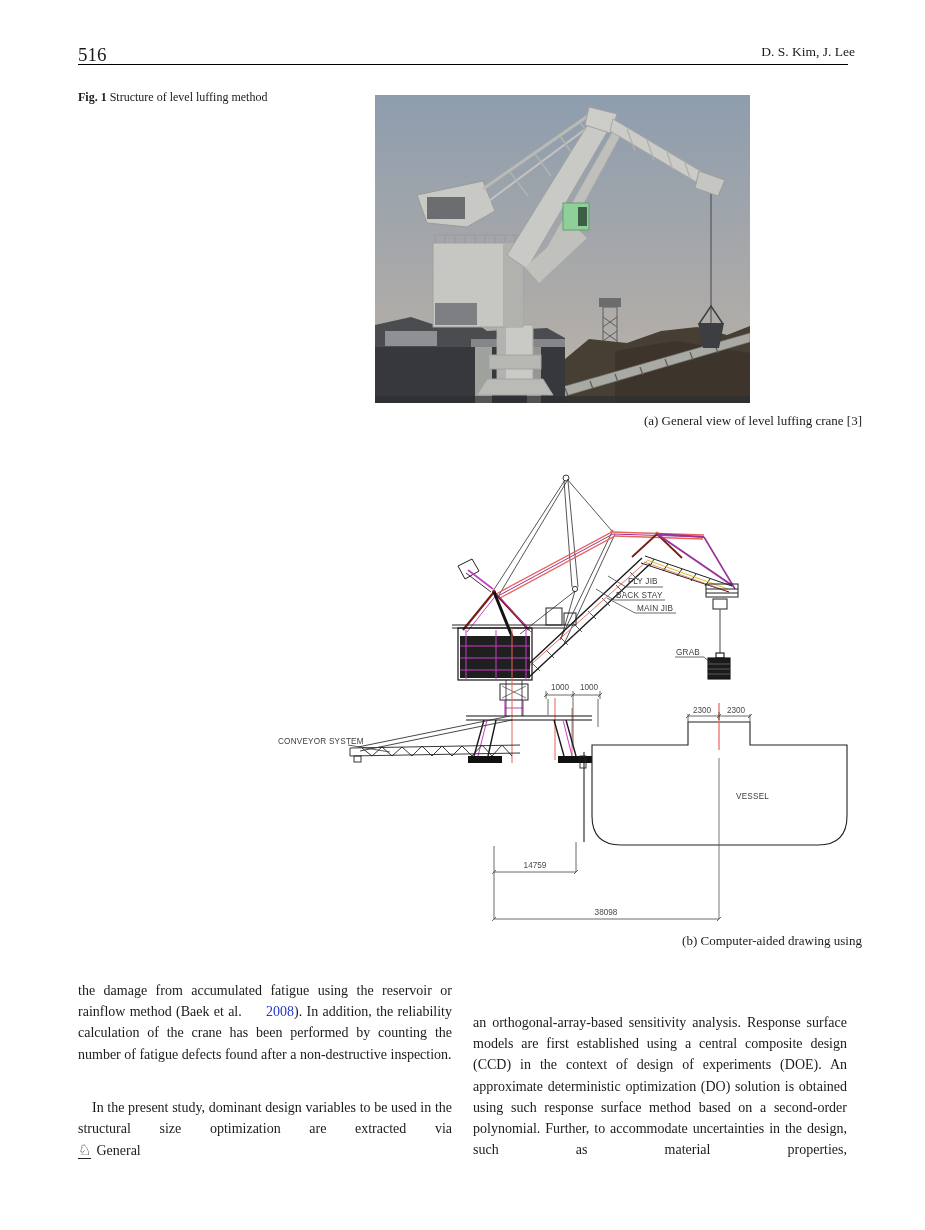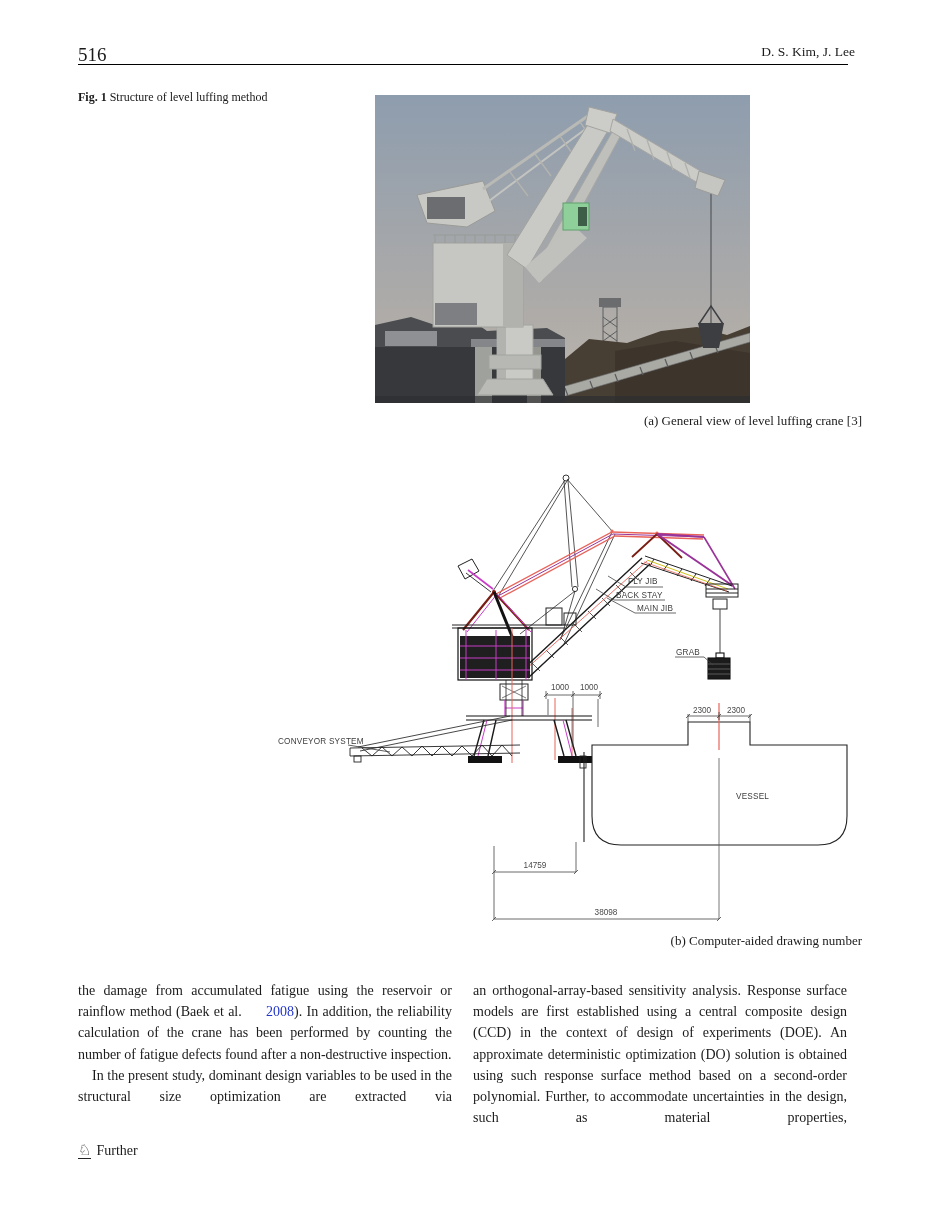--- a/index.html
+++ b/index.html
@@ -15,21 +15,21 @@
   
   .figcap{left:78px;top:90px;width:200px;font-size:12px;line-height:15px;}
   .figcap b{font-weight:bold;}
   
   .subcap{width:600px;text-align:right;font-size:13px;}
   .subcap-a{left:262px;top:413px;}
   .subcap-b{left:262px;top:933px;}
   
   .col{width:374px;font-size:14px;line-height:21.2px;text-align:justify;}
   .col p{margin:0;}
-  .col p.cont{text-align-last:justify;}
+  .col p.cont{text-align-last:justify;margin-top:32px;}
   .col p.indent{text-indent:14px;font-family:Liberation Serif, serif;}
   .cite{color:#2336cc;text-decoration:none;cursor:pointer;margin-left:20px;}
   .col-left{left:78px;top:980px;}
   .col-right{left:473px;top:980px;}
   
   .footer{left:78px;top:1142px;font-size:14px;display:flex;align-items:center;gap:5px;}
   .sp-glyph{font-family:"DejaVu Sans",sans-serif;font-size:15px;border-bottom:1.4px solid #222;line-height:16px;}
   
   .cadtxt{font-family:"Liberation Sans",sans-serif;font-size:8.2px;fill:#3c3c3c;letter-spacing:.2px;}
   .dimtxt{font-family:"Liberation Sans",sans-serif;font-size:8.2px;fill:#4a4a4a;text-anchor:middle;}
@@ -268,29 +268,29 @@
     <text class="cadtxt" x="8" y="286">CONVEYOR SYSTEM</text>
     <text class="cadtxt" x="466" y="341">VESSEL</text>
     <text class="dimtxt" x="290" y="232">1000</text>
     <text class="dimtxt" x="319" y="232">1000</text>
     <text class="dimtxt" x="432" y="255">2300</text>
     <text class="dimtxt" x="466" y="255">2300</text>
     <text class="dimtxt" x="265" y="410">14759</text>
     <text class="dimtxt" x="336" y="457">38098</text>
   </svg>
 
-  <div class="abs subcap subcap-b">(b) Computer-aided drawing number</div>
+  <div class="abs subcap subcap-b">(b) Computer-aided drawing using</div>
 
   <div class="abs col col-left">
     <p><span>the damage from accumulated fatigue using the reservoir or rainflow method (Baek et al. </span><a class="cite">2008</a><span>). In addition, the reliability calculation of the crane has been performed by counting the number of fatigue defects found after a non-destructive inspection.</span></p>
     <p class="indent cont">In the present study, dominant design variables to be used in the structural size optimization are extracted via</p>
   </div>
 
   <div class="abs col col-right">
     <p class="cont">an orthogonal-array-based sensitivity analysis. Response surface models are first established using a central composite design (CCD) in the context of design of experiments (DOE). An approximate deterministic optimization (DO) solution is obtained using such response surface method based on a second-order polynomial. Further, to accommodate uncertainties in the design, such as material properties,</p>
   </div>
 
   <div class="abs footer">
     <span class="sp-glyph">♘</span>
-    <span>Further</span>
+    <span>General</span>
   </div>
 
 </div>
 
 </body></html>

